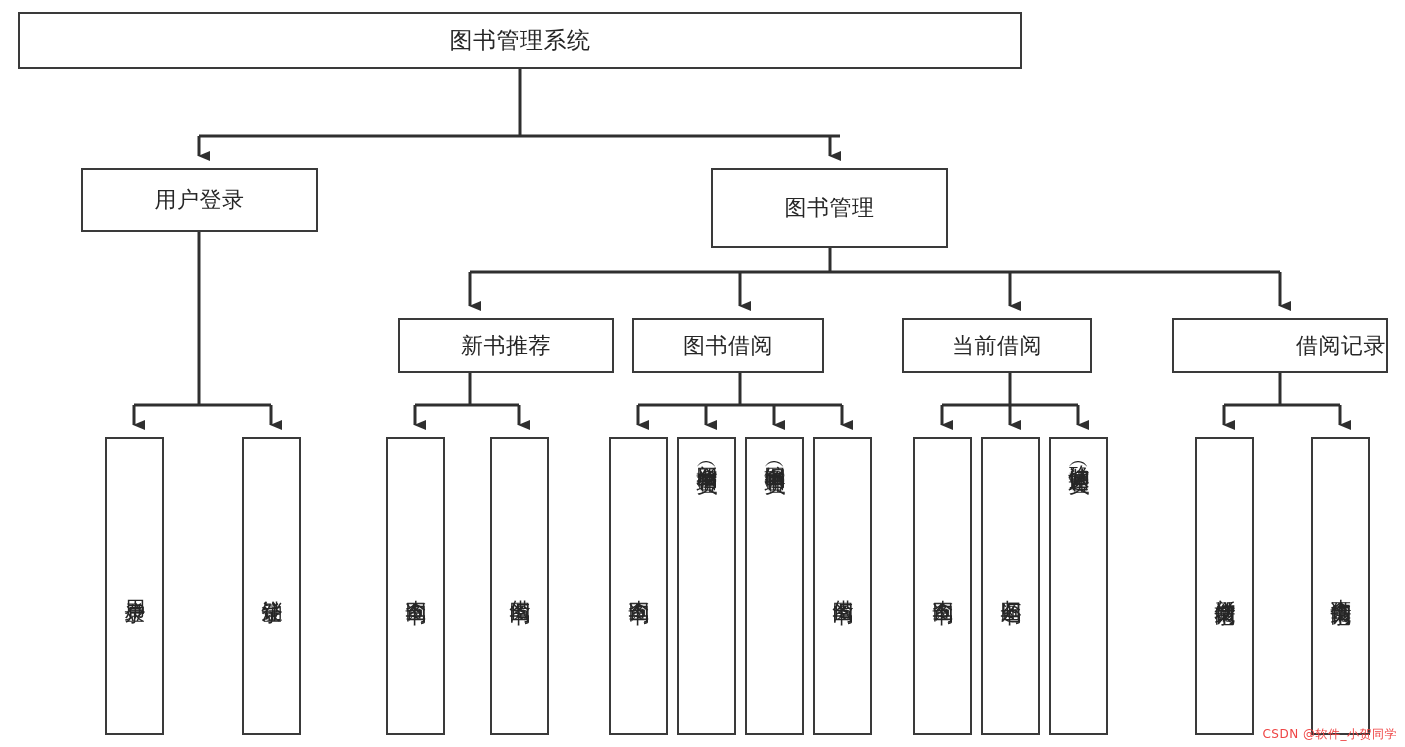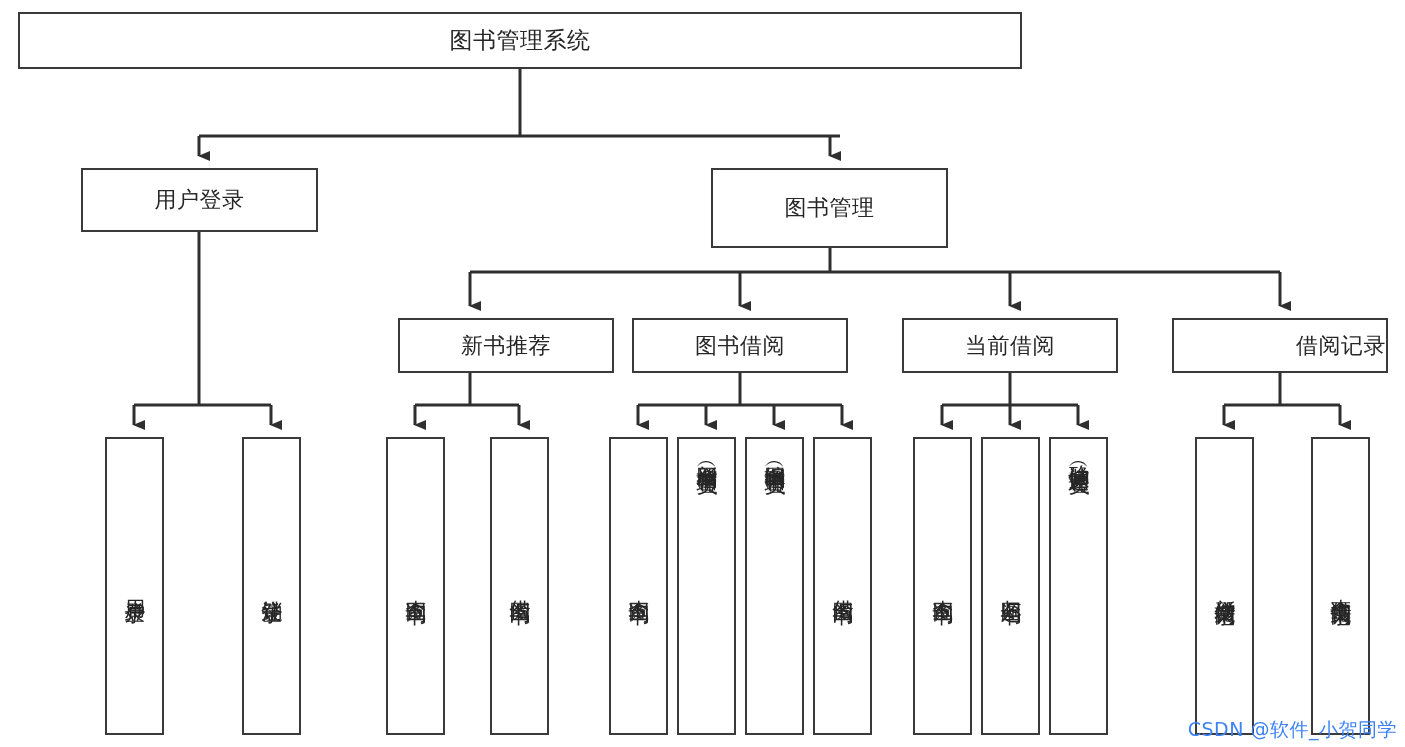--- a/index.html
+++ b/index.html
@@ -61,22 +61,22 @@
     margin: 0 auto;
   }
   .node.vert.center-v {
     align-items: center;
     padding-top: 0;
   }
   .watermark {
     position: absolute;
     right: 8px;
     bottom: 4px;
-    font-size: 19px;
-    color: #3b82f6;
+    font-size: 12px;
+    color: #ef4444;
     letter-spacing: 0.5px;
     white-space: nowrap;
     font-family: "DejaVu Sans", "Liberation Sans", sans-serif;
   }
 </style>
 </head>
 <body>
 
 <div id="canvas">
 
@@ -139,25 +139,25 @@
   </div>
 
   <div class="node horiz" style="left:711px; top:168px; width:237px; height:80px;">
     <span class="label">图书管理</span>
   </div>
 
   <div class="node horiz" style="left:362px; top:318px; width:216px; height:55px;margin-left:36px;">
     <span class="label">新书推荐</span>
   </div>
 
-  <div class="node horiz" style="left:632px; top:318px; width:216px; height:55px;">
+  <div class="node horiz" style="left:632px; top:318px; width:192px; height:55px;">
     <span class="label">图书借阅</span>
   </div>
 
-  <div class="node horiz" style="left:902px; top:318px; width:216px; height:55px;">
+  <div class="node horiz" style="left:902px; top:318px; width:190px; height:55px;">
     <span class="label">当前借阅</span>
   </div>
 
   <div class="node horiz" style="left:1172px; top:318px; width:216px; height:55px;justify-content:flex-end;">
     <span class="label">借阅记录</span>
   </div>
 
   <div class="node vert center-v" style="left:105px; top:437px; width:59px; height:298px;">
     <span class="label">用户登录</span>
   </div>

